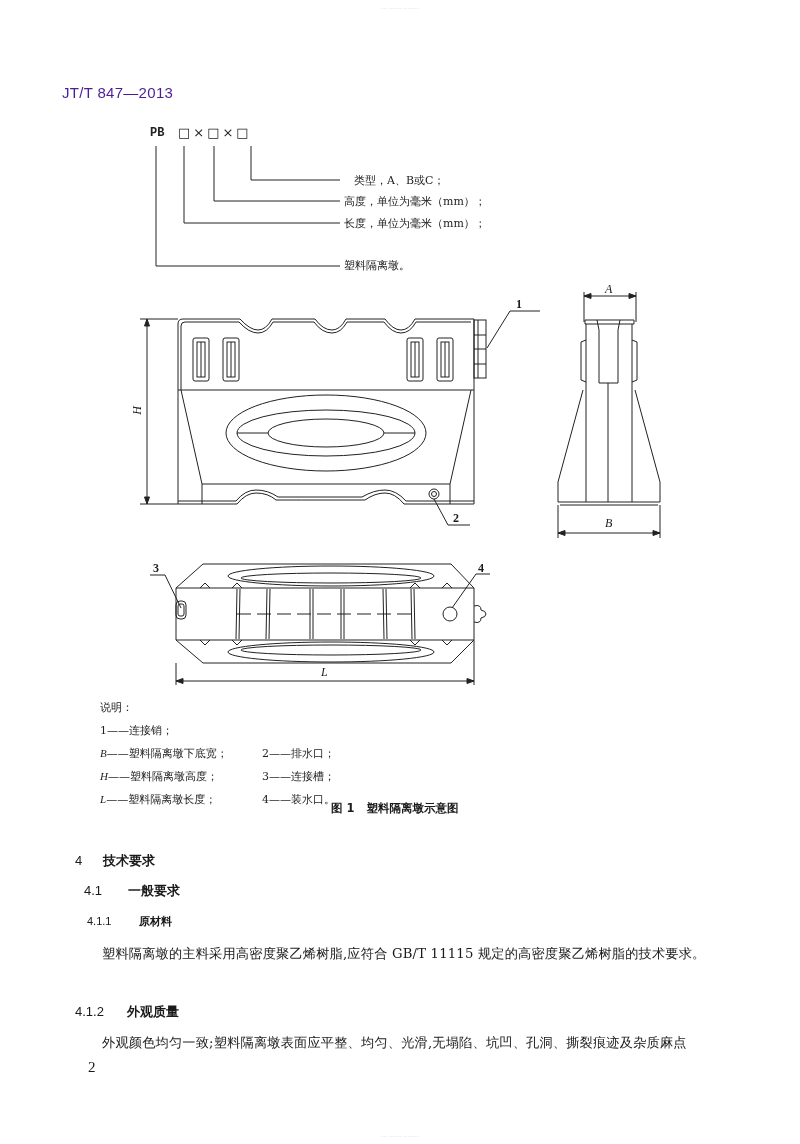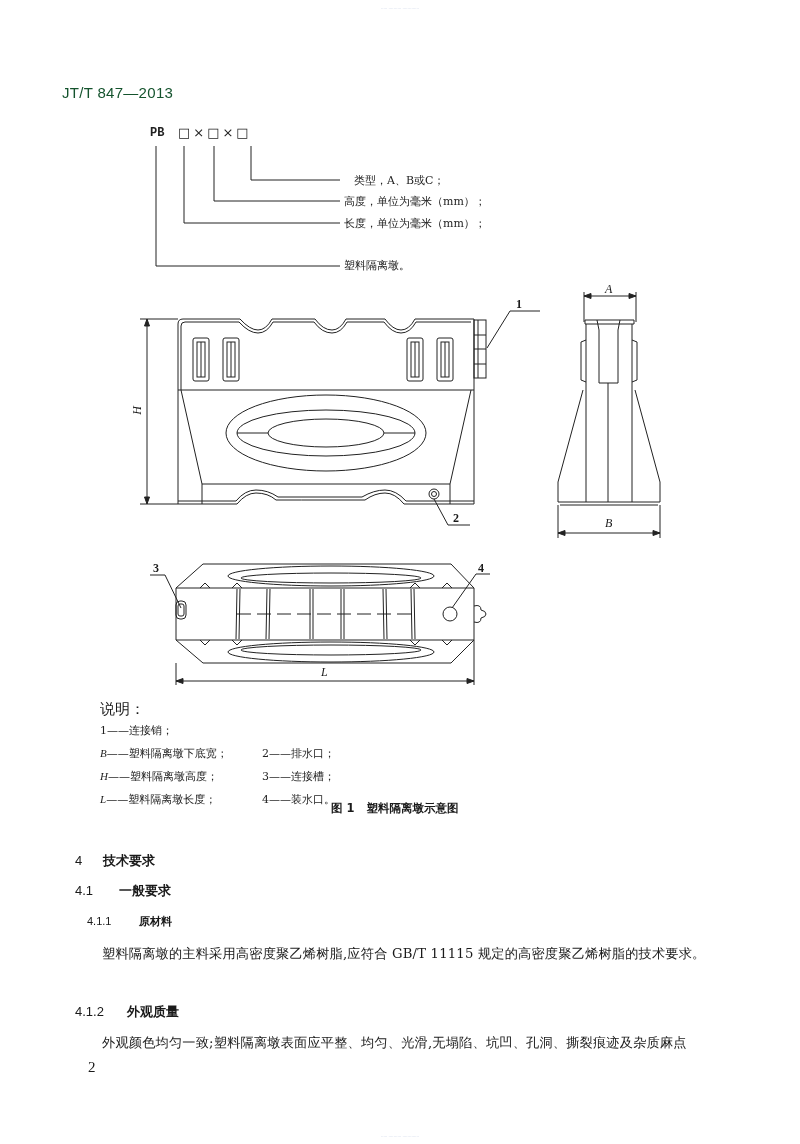--- a/index.html
+++ b/index.html
@@ -4,21 +4,21 @@
   <style>
     html, body { margin: 0; padding: 0; background: #ffffff; }
     body {
       width: 800px; height: 1144px; position: relative; overflow: hidden;
       font-family: "DejaVu Serif", "Liberation Serif", serif;
       color: #1a1a1a;
     }
     .abs { position: absolute; }
     .std-code {
       left: 62px; top: 84px; font-family: "Liberation Sans", "DejaVu Sans", sans-serif;
-      font-size: 15px; letter-spacing: 0.3px; color: #14532d;
+      font-size: 15px; letter-spacing: 0.3px; color: #4c1d95;
     }
     .watermark {
       font-family: "DejaVu Sans", sans-serif; font-size: 4px; color: #b8c4dc;
       left: 0; width: 800px; text-align: center; white-space: nowrap;
     }
     .code-label {
       font-family: "DejaVu Serif", serif; font-size: 11px; color: #222;
       white-space: nowrap;
     }
     .code-pb { font-weight: bold; font-family: Liberation Mono, monospace; font-size: 12px; }
@@ -239,21 +239,21 @@
 <div class="abs dim-letter" style="left:133px; top:403px; transform:rotate(-90deg);">H</div>
 <div class="abs dim-letter" style="left:605px; top:282px;">A</div>
 <div class="abs dim-letter" style="left:605px; top:516px;">B</div>
 <div class="abs dim-letter" style="left:321px; top:665px;">L</div>
 
 <div class="abs callout" style="left:516px; top:297px;">1</div>
 <div class="abs callout" style="left:453px; top:511px;">2</div>
 <div class="abs callout" style="left:153px; top:561px;">3</div>
 <div class="abs callout" style="left:478px; top:561px;">4</div>
 
-<div class="abs" style="left:100px; top:700px; font-size:15px;">说明：</div>
+<div class="abs" style="left:100px; top:700px; font-size:11px;">说明：</div>
 <div class="abs legend" style="top:719px;">
   <div class="legend-row">
     <div class="legend-col2"><span>1</span><span>——连接销；</span></div>
   </div>
   <div class="legend-row">
     <div class="legend-col1"><span class="legend-key">B</span><span>——塑料隔离墩下底宽；</span></div>
     <div class="legend-col2"><span>2</span><span>——排水口；</span></div>
   </div>
   <div class="legend-row">
     <div class="legend-col1"><span class="legend-key">H</span><span>——塑料隔离墩高度；</span></div>
@@ -266,21 +266,21 @@
 </div>
 
 <div class="abs fig-caption">
   <span>图 1</span>&nbsp;&nbsp;&nbsp;<span>塑料隔离墩示意图</span>
 </div>
 
 <div class="abs h1">
   <span class="num" style="width:28px;">4</span><span>技术要求</span>
 </div>
 <div class="abs h2">
-  <span class="num" style="width:44px;">4.1</span><span>一般要求</span>
+  <span class="num" style="width:44px;margin-left:9px;">4.1</span><span>一般要求</span>
 </div>
 <div class="abs h3">
   <span class="num" style="width:52px;">4.1.1</span><span>原材料</span>
 </div>
 <div class="abs para" style="top:941px;">塑料隔离墩的主料采用高密度聚乙烯树脂,应符合 GB/T 11115 规定的高密度聚乙烯树脂的技术要求。</div>
 
 <div class="abs h4">
   <span class="num" style="width:52px;">4.1.2</span><span>外观质量</span>
 </div>
 <div class="abs para" style="top:1030px; white-space:nowrap; overflow:hidden;">外观颜色均匀一致;塑料隔离墩表面应平整、均匀、光滑,无塌陷、坑凹、孔洞、撕裂痕迹及杂质麻点</div>

